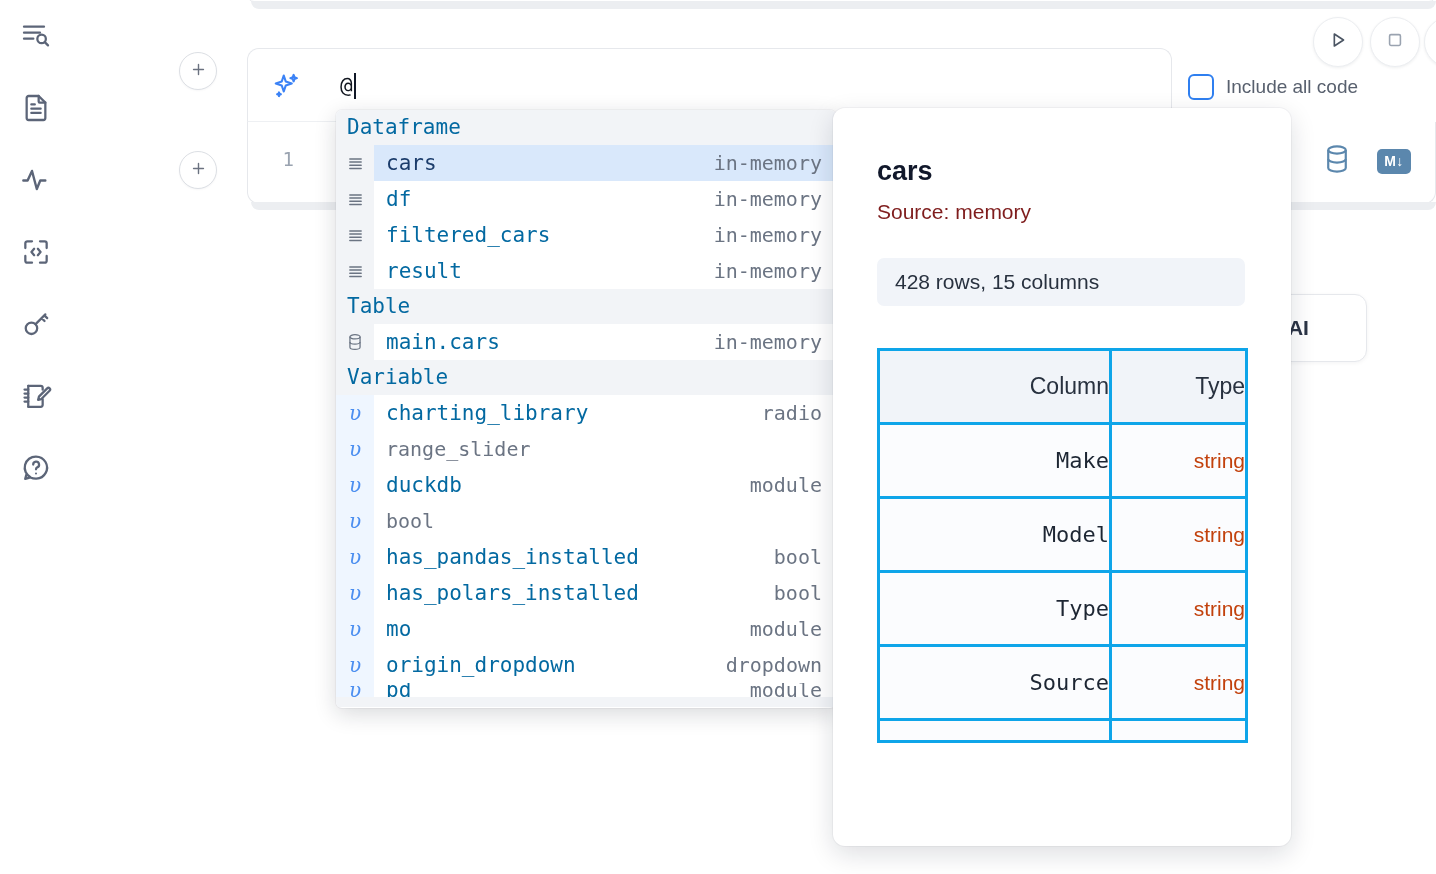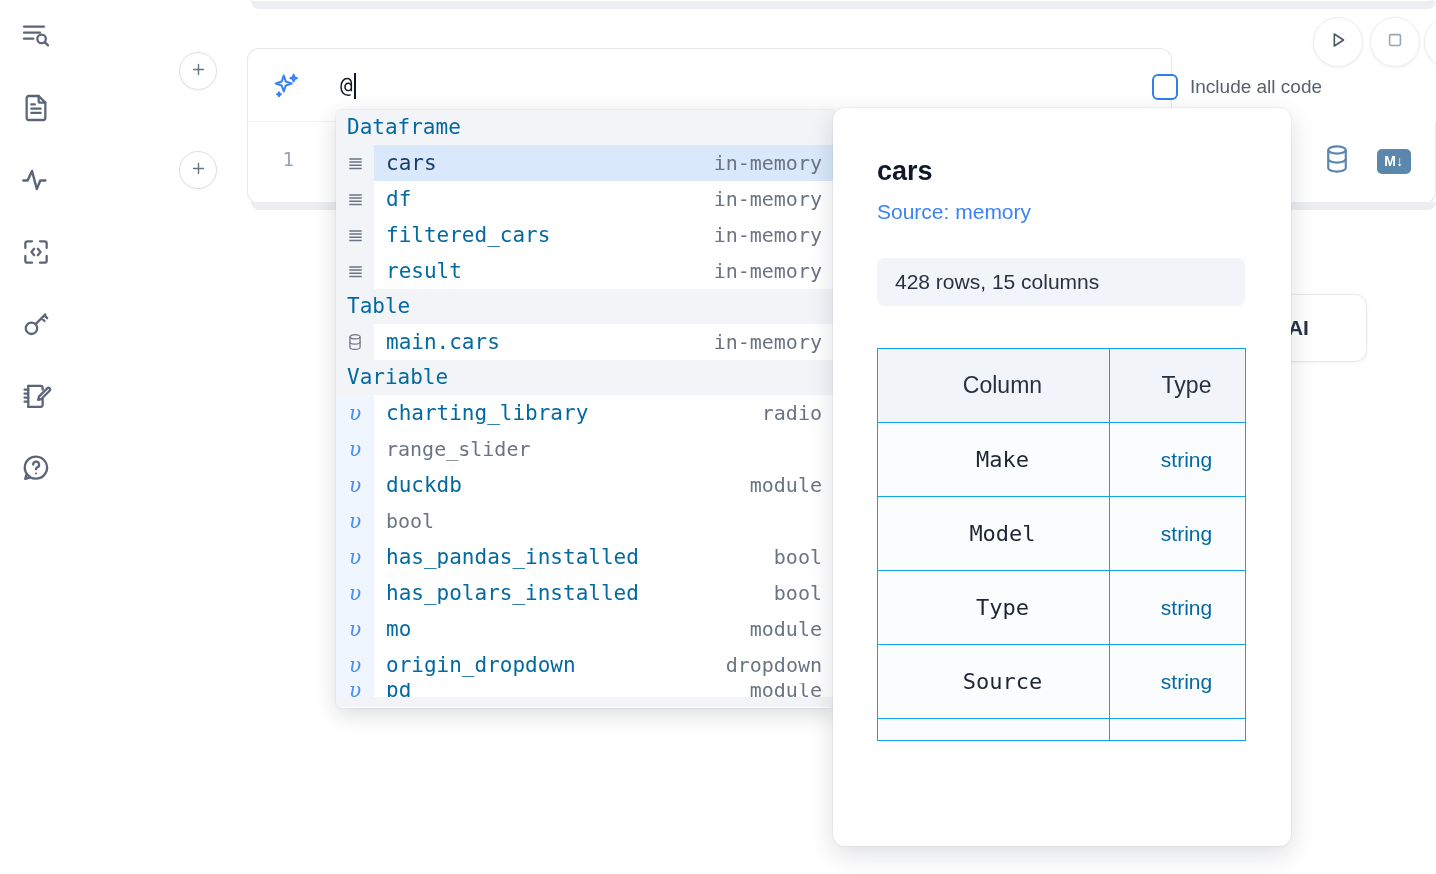--- a/index.html
+++ b/index.html
@@ -81,21 +81,21 @@
   
   .circ-btn {
     position: absolute; width: 50px; height: 50px; border-radius: 50%;
     background: #fff; border: 1px solid #eceef1;
     display: flex; align-items: center; justify-content: center;
     cursor: pointer; box-shadow: 0 1px 3px rgba(16,24,40,.07);
   }
 
   
   .include-row {
-    position: absolute; left: 1152px; top: 74px; display: flex; align-items: center; gap: 12px;
+    position: absolute; left: 1188px; top: 74px; display: flex; align-items: center; gap: 12px;
   }
   .chk {
     width: 26px; height: 26px; border-radius: 6px;
     border: 2px solid #2f7ff0; background: #fff; cursor: pointer;
   }
   .include-label { font-size: 19px; color: #58606e; }
 
   
   .ai-pill {
     position: absolute; left: 1255px; top: 294px; width: 112px; height: 68px;
@@ -154,43 +154,43 @@
     background: #fff; border-radius: 12px;
     box-shadow: 0 8px 26px rgba(16,24,40,.14), 0 0 0 1px rgba(16,24,40,.04);
     overflow: hidden; z-index: 40;
   }
   .pv-title {
     position: absolute; left: 44px; top: 48px;
     font-size: 27px; font-weight: 700; color: #11182b;
   }
   .pv-source {
     position: absolute; left: 44px; top: 92px;
-    font-size: 21px; color: #3b82f6; text-align: center;
+    font-size: 21px; color: #7f1d1d; text-align: center;
   }
   .pv-badge {
     position: absolute; left: 44px; top: 150px; width: 368px; height: 48px;
     background: #f1f4f9; border-radius: 7px;
     display: flex; align-items: center; padding-left: 18px;
     font-size: 21px; color: #28313f;
   }
   .pv-table {
     position: absolute; left: 44px; top: 240px; width: 368px;
     border-collapse: collapse; table-layout: fixed;
   }
   .pv-table th, .pv-table td {
-    border: 1px solid #0ea5e9; text-align: center; padding: 0 0 0 18px;
+    border: 3px solid #0ea5e9; text-align: right; padding: 0 0 0 18px;
     height: 74px; vertical-align: middle;
   }
   .pv-table th { background: #f1f4f9; }
   .pv-table td { background: #fbfcfe; }
   .pv-table col.c1 { width: 232px; }
   .pv-table col.c2 { width: 136px; }
   .pv-th-text { font-size: 23px; color: #28313f; font-weight: 400; }
   .pv-col-name { font-family: "DejaVu Sans Mono", monospace; font-size: 22px; color: #1d2633; }
-  .pv-col-type { font-size: 21px; color: #0369a1; }
+  .pv-col-type { font-size: 21px; color: #c2410c; }
   .pv-table tr.partial th, .pv-table tr.partial td { height: 22px; }
 </style>
 </head>
 <body>
 
 <div id="root">
 
   <div class="rail">
 
     <div class="rail-btn" style="top:14px;">

